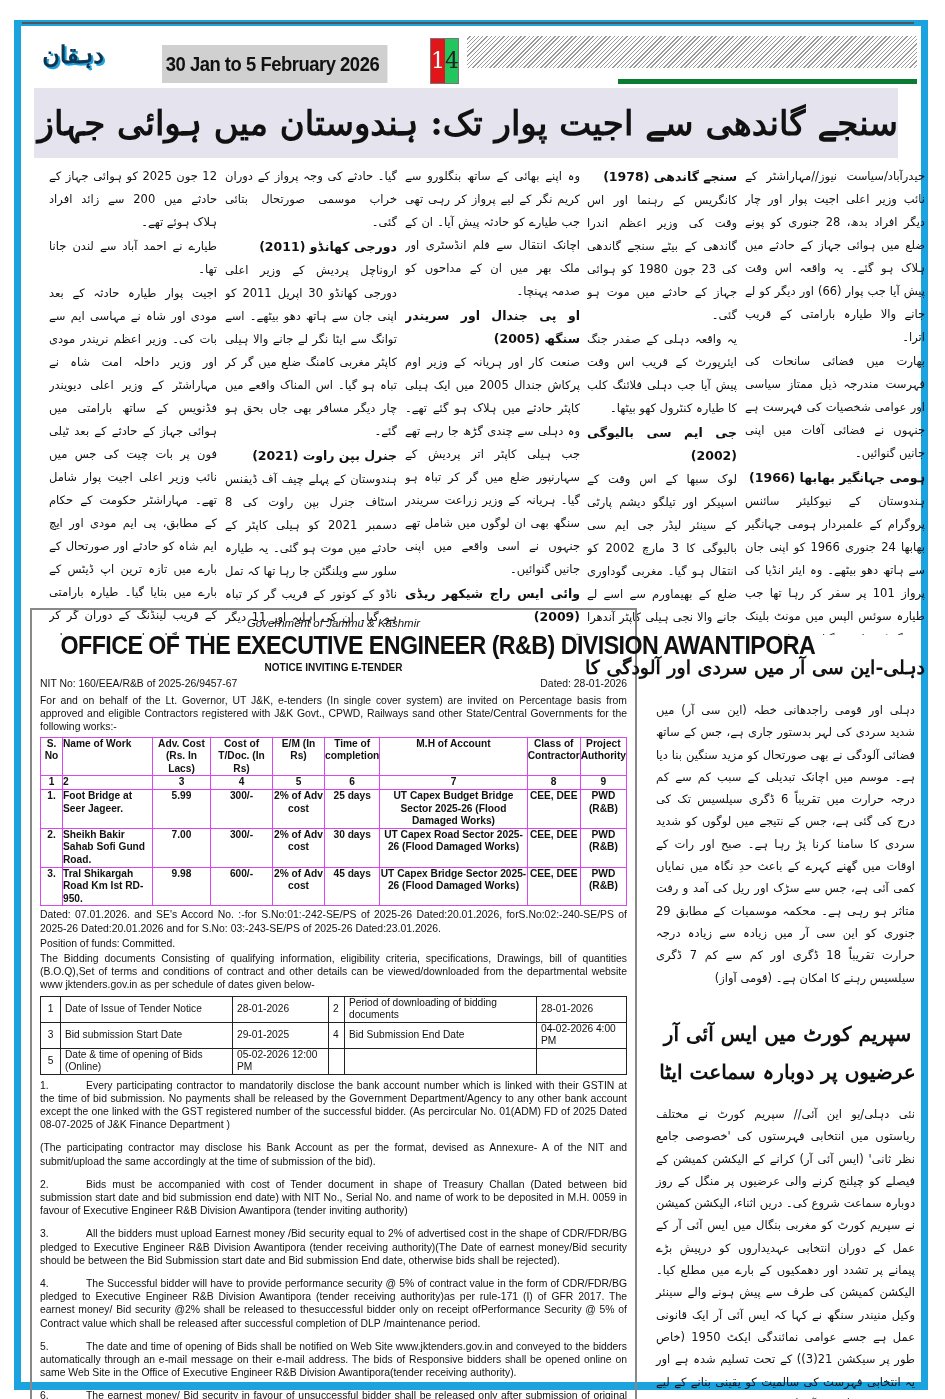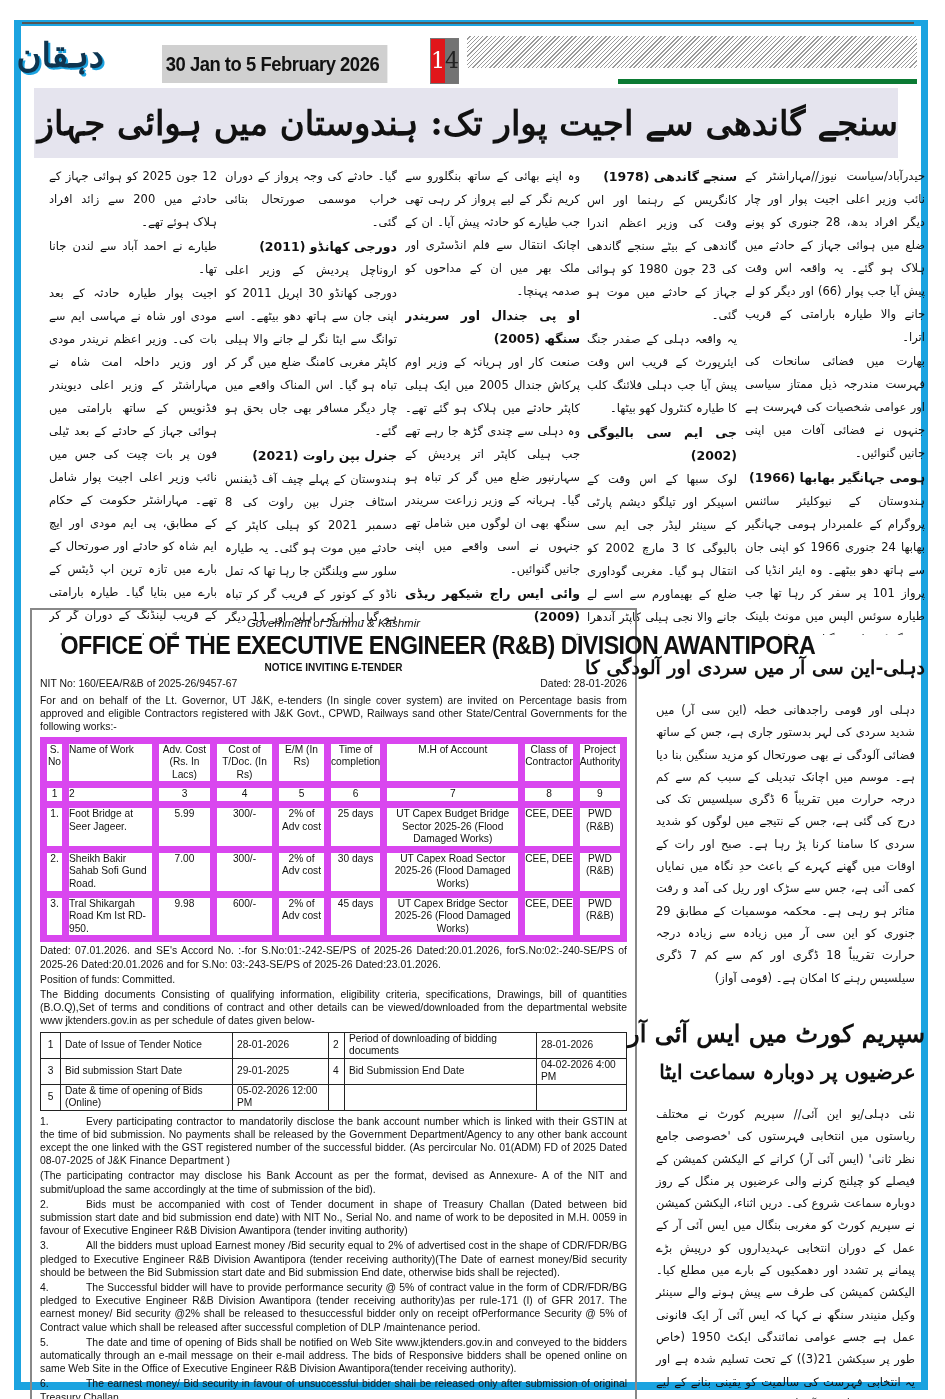--- a/index.html
+++ b/index.html
@@ -2,48 +2,48 @@
 <html><head>
 <meta charset="utf-8">
 <style>
 *{box-sizing:border-box;margin:0;padding:0}
 html,body{width:945px;height:1399px;background:#ffffff;overflow:hidden}
 body{font-family:"DejaVu Sans",sans-serif;color:#111;position:relative}
 .frame{position:absolute;left:14px;top:20px;width:914px;height:1370px;border:7px solid #1ba3e0;border-top-width:6px;border-bottom-width:8px;background:#fff}
 .topline{position:absolute;left:22px;top:22px;width:892px;height:2px;background:#555}
 
 .masthead{position:absolute;left:22px;top:28px;width:895px;height:56px}
-.logo{position:absolute;left:28px;top:2px;width:54px;height:50px;font-family:"DejaVu Serif",serif;font-size:34px;font-weight:bold;color:#0f3550;text-shadow:2px 2px 0 #1ba3e0;line-height:50px;direction:rtl;text-align:center}
+.logo{position:absolute;left:28px;top:2px;width:54px;height:50px;font-family:"DejaVu Serif",serif;font-size:24px;font-weight:bold;color:#0f3550;text-shadow:2px 2px 0 #1ba3e0;line-height:50px;direction:rtl;text-align:center}
 .datebox{position:absolute;left:140px;top:17px;width:245px;height:38px;background:#d0d0d0;font-family:"Liberation Sans",sans-serif;font-weight:bold;font-size:20px;line-height:38px;padding-left:4px;color:#111;letter-spacing:-0.5px;transform:scaleX(0.92);transform-origin:left}
-.pagenum{position:absolute;left:408px;top:10px;width:29px;height:46px;border:1px solid #777;background:#737373;font-family:"DejaVu Serif",serif;font-size:22px;line-height:44px}
+.pagenum{position:absolute;left:408px;top:10px;width:29px;height:46px;border:1px solid #777;background:#22c55e;font-family:"DejaVu Serif",serif;font-size:22px;line-height:44px}
 .pagenum .p1{display:inline-block;width:14px;height:44px;background:#e0161a;color:#fff;text-align:center}
 .pagenum .p2{display:inline-block;width:12px;text-align:center;color:#222}
 .hatch{position:absolute;left:445px;top:8px;width:450px;height:32px;background:repeating-linear-gradient(135deg,#fff 0 2px,#9a9a9a 2px 3px)}
 .greenbar{position:absolute;left:596px;top:51px;width:299px;height:5px;background:#0b7a33}
 
 .headline{position:absolute;left:34px;top:88px;width:864px;height:70px;background:#e5e4ee;direction:rtl;text-align:center;font-family:"DejaVu Serif",serif;font-size:34px;font-weight:bold;line-height:70px;color:#111;white-space:nowrap;overflow:hidden}
 
 .columns{position:absolute;left:30px;top:165px;width:895px;height:470px;direction:rtl}
 .col{position:absolute;top:0;height:470px;font-family:"DejaVu Sans",sans-serif;font-size:11.5px;line-height:23px;text-align:justify;direction:rtl;overflow:hidden;color:#111}
 .col p{margin-bottom:1px}
 .col .sub{font-weight:bold;font-size:12.5px}
 
 .tender{position:absolute;left:30px;top:608px;width:607px;height:940px;border:2px solid #888;padding:6px 8px;font-family:"Liberation Sans",sans-serif;color:#111;font-size:10.4px;line-height:13.2px}
 .t-gov{text-align:center;font-style:italic;font-size:11.5px;line-height:14px}
 .t-office{text-align:center;font-family:"Liberation Sans",sans-serif;font-weight:bold;font-size:25px;line-height:30px;letter-spacing:-0.6px;transform:scaleX(0.93);white-space:nowrap}
 .t-nit{text-align:center;font-weight:bold;font-size:10px;line-height:16px}
 .t-row{display:flex;justify-content:space-between;font-size:10.4px;line-height:16px}
 .t-para{text-align:justify;margin-top:2px}
 table.works{width:100%;border-collapse:collapse;margin-top:3px;font-size:10.2px;line-height:12.6px}
-table.works td,table.works th{border:7px solid #d946ef;padding:0 0;vertical-align:top;font-weight:normal}
+table.works td,table.works th{border:1px solid #d946ef;padding:0 0;vertical-align:top;font-weight:bold}
 table.works th{text-align:center}
 table.works td.c{text-align:center}
 table.sched{width:100%;border-collapse:collapse;margin-top:4px;font-size:10.2px;line-height:12.5px}
 table.sched td{border:1px solid #222;padding:0 4px}
-.clause{text-align:justify;margin-top:2px}
+.clause{text-align:justify;margin-top:10px}
 .clause .num{display:inline-block;width:46px}
 
 .news{position:absolute;left:650px;width:275px;direction:rtl;text-align:center}
 .news-title{font-family:"DejaVu Serif",serif;font-weight:bold;font-size:19px;line-height:35px;color:#111;white-space:nowrap}
 .news-body{font-family:"DejaVu Sans",sans-serif;font-size:11.5px;line-height:22.3px;text-align:justify;direction:rtl;padding:0 10px 0 6px}
 </style>
 </head>
 <body>
 
 <div class="frame"></div>
@@ -210,16 +210,16 @@
   <div class="clause"><span class="num">6.</span><span>The earnest money/ Bid security in favour of unsuccessful bidder shall be released only after submission of original Treasury Challan.</span></div>
 
 </div>
 
 <div class="news" style="top:650px">
   <div class="news-title">دہلی-این سی آر میں سردی اور آلودگی کا</div>
   <div class="news-body" style="margin-top:14px">دہلی اور قومی راجدھانی خطہ (این سی آر) میں شدید سردی کی لہر بدستور جاری ہے، جس کے ساتھ فضائی آلودگی نے بھی صورتحال کو مزید سنگین بنا دیا ہے۔ موسم میں اچانک تبدیلی کے سبب کم سے کم درجہ حرارت میں تقریباً 6 ڈگری سیلسیس تک کی درج کی گئی ہے، جس کے نتیجے میں لوگوں کو شدید سردی کا سامنا کرنا پڑ رہا ہے۔ صبح اور رات کے اوقات میں گھنے کہرے کے باعث حدِ نگاہ میں نمایاں کمی آئی ہے، جس سے سڑک اور ریل کی آمد و رفت متاثر ہو رہی ہے۔ محکمہ موسمیات کے مطابق 29 جنوری کو این سی آر میں زیادہ سے زیادہ درجہ حرارت تقریباً 18 ڈگری اور کم سے کم 7 ڈگری سیلسیس رہنے کا امکان ہے۔ (قومی آواز)</div>
 </div>
 
 <div class="news" style="top:1015px">
-  <div class="news-title" style="font-size:24px;line-height:38px">سپریم کورٹ میں ایس آئی آر</div>
+  <div class="news-title" style="font-size:20px;line-height:38px">سپریم کورٹ میں ایس آئی آر</div>
   <div class="news-title" style="font-size:20px;line-height:38px">عرضیوں پر دوبارہ سماعت ایٹا</div>
   <div class="news-body" style="margin-top:12px">نئی دہلی/یو این آئی// سپریم کورٹ نے مختلف ریاستوں میں انتخابی فہرستوں کی 'خصوصی جامع نظر ثانی' (ایس آئی آر) کرانے کے الیکشن کمیشن کے فیصلے کو چیلنج کرنے والی عرضیوں پر منگل کے روز دوبارہ سماعت شروع کی۔ دریں اثناء، الیکشن کمیشن نے سپریم کورٹ کو مغربی بنگال میں ایس آئی آر کے عمل کے دوران انتخابی عہدیداروں کو درپیش بڑے پیمانے پر تشدد اور دھمکیوں کے بارے میں مطلع کیا۔ الیکشن کمیشن کی طرف سے پیش ہونے والے سینئر وکیل منیندر سنگھ نے کہا کہ ایس آئی آر ایک قانونی عمل ہے جسے عوامی نمائندگی ایکٹ 1950 (خاص طور پر سیکشن 21(3)) کے تحت تسلیم شدہ ہے اور یہ انتخابی فہرست کی سالمیت کو یقینی بنانے کے لیے ضروری ہے۔ (قومی آواز)</div>
 </div>
 
 </body></html>

